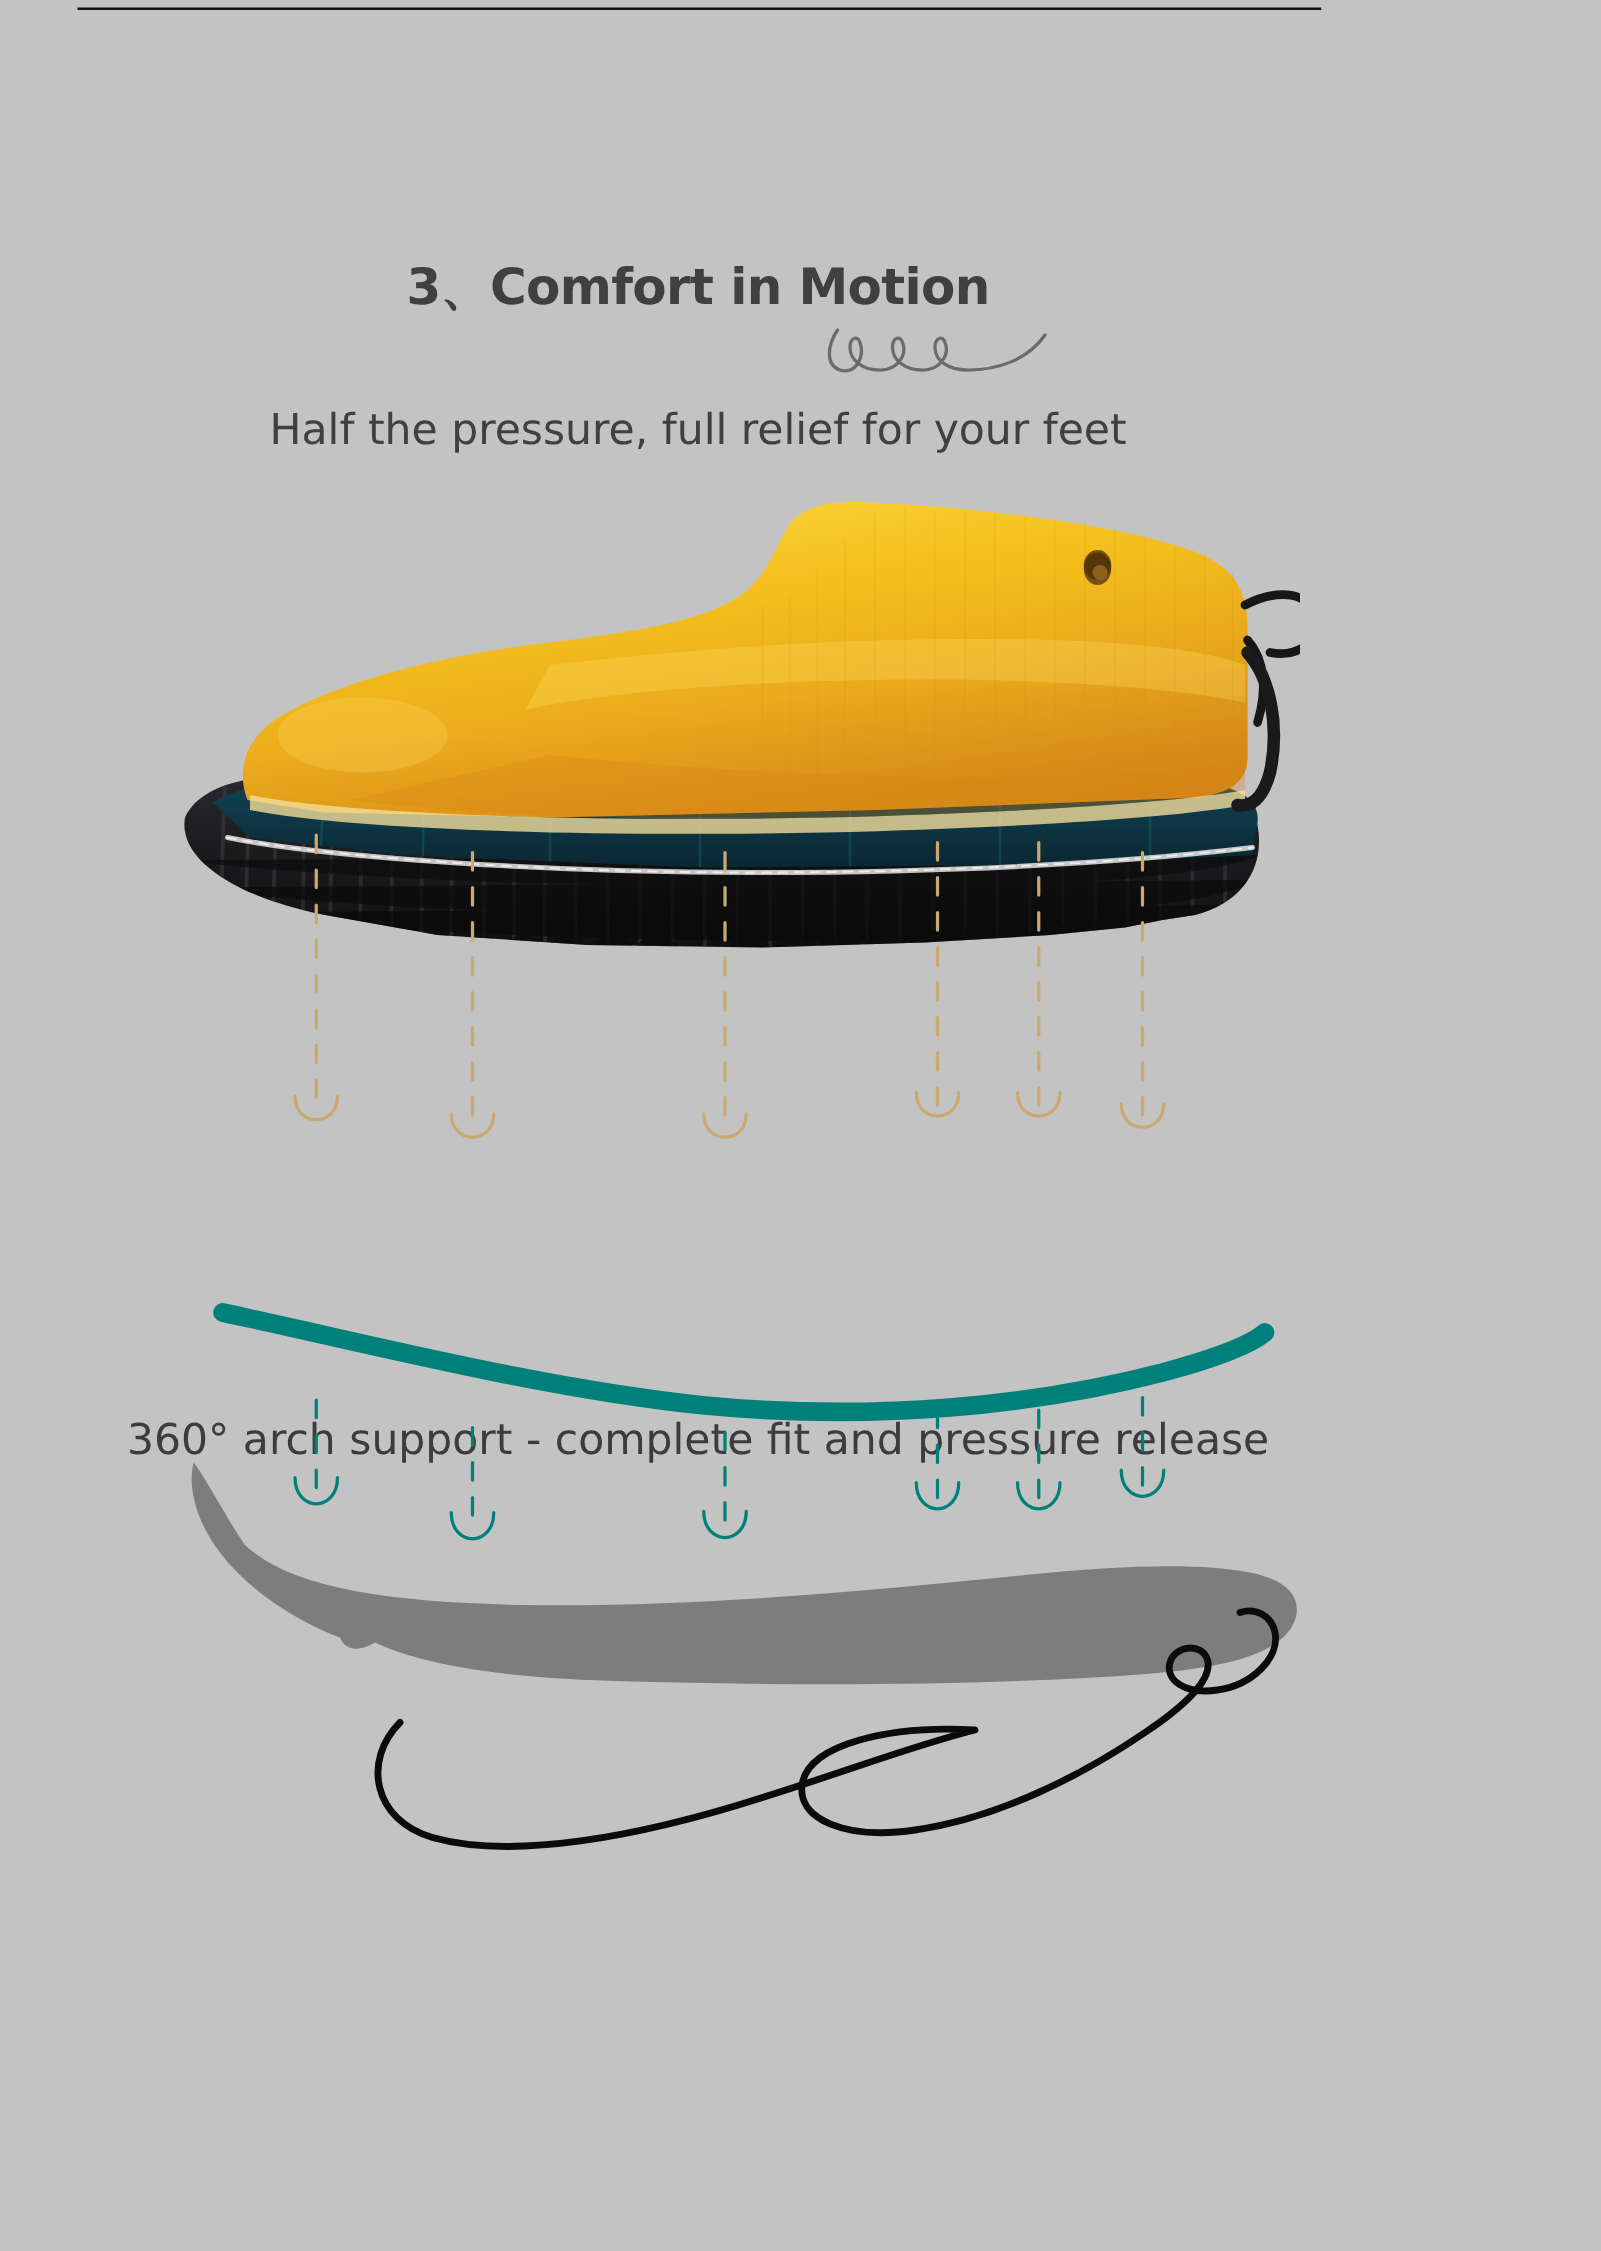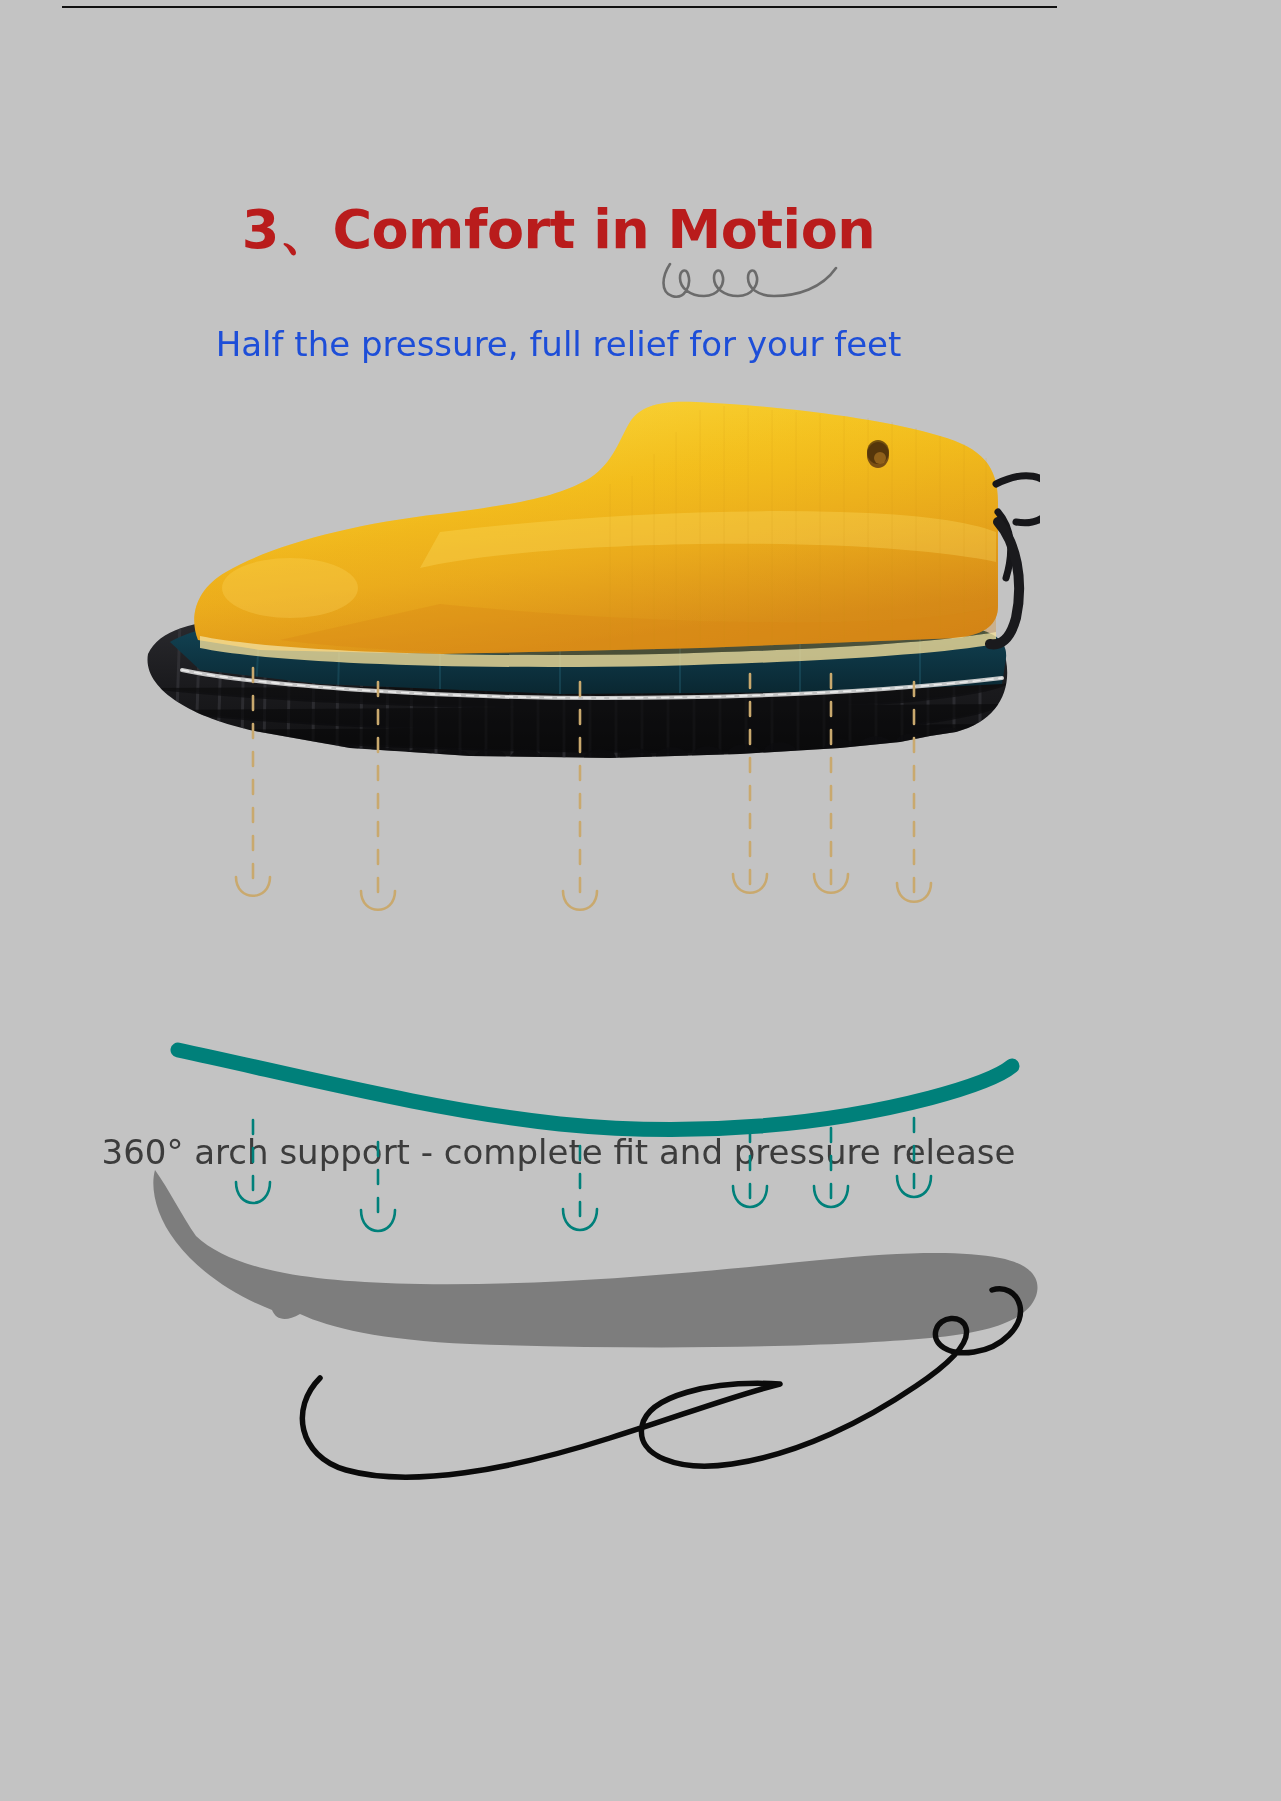--- a/index.html
+++ b/index.html
@@ -38,23 +38,23 @@
   .heading-block {
     position: absolute;
     left: 0;
     top: 196px;
     width: 1117px;
     text-align: center;
   }
   .title {
     font-family: "DejaVu Sans", sans-serif;
     font-weight: bold;
-    font-size: 54px;
+    font-size: 40px;
     line-height: 68px;
-    color: #b91c1c;
+    color: #404040;
     letter-spacing: -0.5px;
     margin: 0;
     white-space: nowrap;
   }
   .title-squiggle {
     position: absolute;
     left: 658px;
     top: 62px;
     width: 190px;
     height: 44px;
@@ -62,21 +62,21 @@
   }
   .subtitle {
     position: absolute;
     left: 0;
     top: 126px;
     width: 1117px;
     text-align: center;
     font-family: "DejaVu Sans", sans-serif;
     font-size: 34px;
     line-height: 44px;
-    color: #1d4ed8;
+    color: #404040;
     white-space: nowrap;
   }
 
   
   .shoe-stage {
     position: absolute;
     left: 140px;
     top: 392px;
     width: 900px;
     height: 420px;

